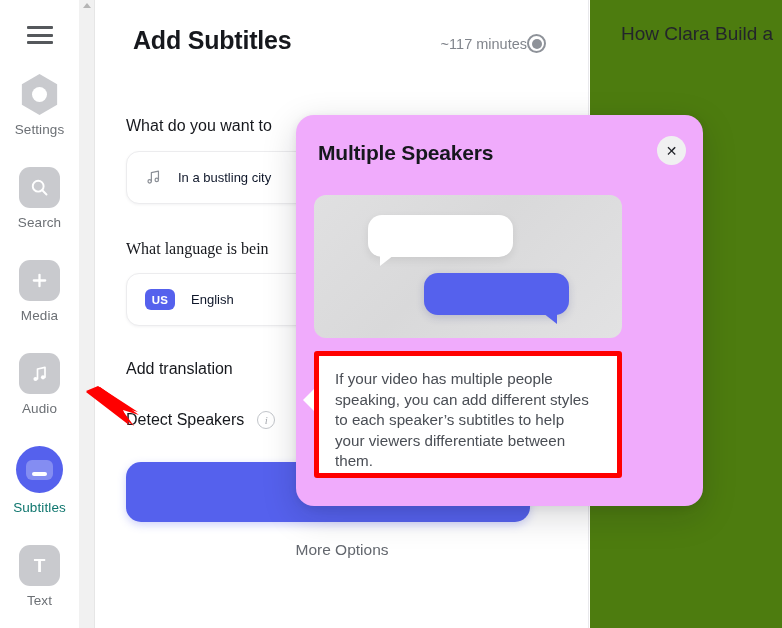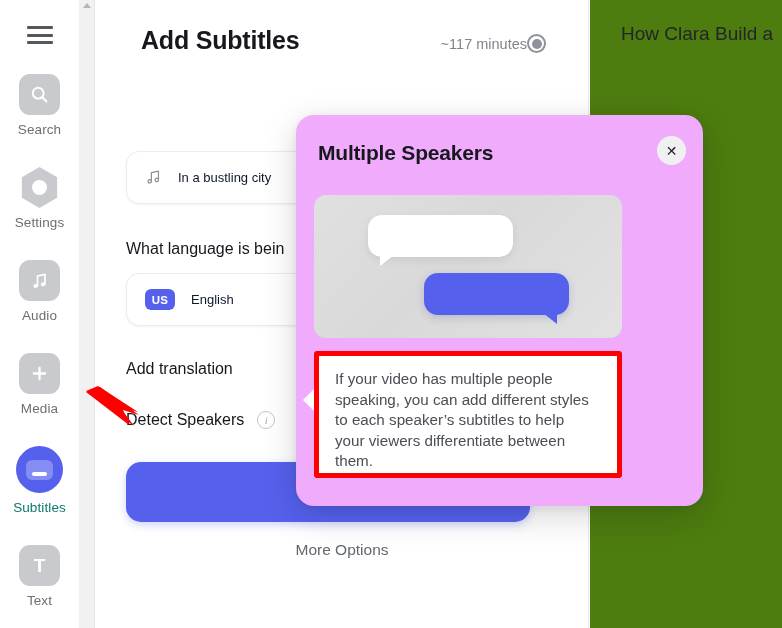--- a/index.html
+++ b/index.html
@@ -137,21 +137,21 @@
   
   .main {
     position: absolute;
     left: 95px; top: 0;
     width: 494px; height: 628px;
     background: #ffffff;
     border-right: 1px solid #e9e9ec;
   }
   .page-title {
     position: absolute;
-    left: 46px; top: 26px;
+    left: 38px; top: 26px;
     font-size: 25px;
     font-weight: 700;
     color: #16181d;
     letter-spacing: -.2px;
   }
   .minutes {
     position: absolute;
     right: 42px; top: 34px;
     display: flex; align-items: center; 
   }
@@ -173,21 +173,21 @@
   }
 
   .field-label {
     position: absolute;
     left: 31px;
     font-size: 16px;
     color: #16181d;
     font-weight: 400;
   }
   .lbl-1 { top: 117px; }
-  .lbl-2 { top: 240px; }
+  .lbl-2 { top: 240px; font-family: Liberation Serif, serif; }
 
   .input-box {
     position: absolute;
     left: 31px;
     width: 404px; height: 53px;
     background: #ffffff;
     border: 1px solid #ececee;
     border-radius: 13px;
     box-shadow: 0 1px 3px rgba(20,22,30,.05);
     display: flex;
@@ -402,57 +402,57 @@
 
   <div class="rail">
 
     <div class="hamburger">
       <i></i>
       <i></i>
       <i></i>
     </div>
 
     <div class="rail-item">
+      <div class="rail-ico hex">
+        <span class="dot"></span>
+      </div>
+      <div class="rail-label">Settings</div>
+    </div>
+
+    <div class="rail-item">
       <div class="rail-ico">
         <svg class="ico-svg" width="21" height="21" viewBox="0 0 24 24" fill="none" stroke="#ffffff" stroke-width="2.2" stroke-linecap="round">
           <circle cx="10.5" cy="10.5" r="6.2"></circle>
           <line x1="15.2" y1="15.2" x2="20" y2="20"></line>
         </svg>
       </div>
       <div class="rail-label">Search</div>
     </div>
 
     <div class="rail-item">
-      <div class="rail-ico hex">
-        <span class="dot"></span>
-      </div>
-      <div class="rail-label">Settings</div>
+      <div class="rail-ico">
+        <svg class="ico-svg" width="21" height="21" viewBox="0 0 24 24" fill="none" stroke="#ffffff" stroke-width="2.6" stroke-linecap="round">
+          <line x1="12" y1="5.5" x2="12" y2="18.5"></line>
+          <line x1="5.5" y1="12" x2="18.5" y2="12"></line>
+        </svg>
+      </div>
+      <div class="rail-label">Media</div>
     </div>
 
     <div class="rail-item">
       <div class="rail-ico">
         <svg class="ico-svg" width="20" height="20" viewBox="0 0 24 24" fill="none" stroke="#ffffff" stroke-width="2" stroke-linecap="round" stroke-linejoin="round">
           <path d="M9 18V6l9-2v12"></path>
           <circle cx="6.6" cy="18" r="2.5" fill="#ffffff" stroke="none"></circle>
           <circle cx="15.6" cy="16" r="2.5" fill="#ffffff" stroke="none"></circle>
         </svg>
       </div>
       <div class="rail-label">Audio</div>
     </div>
 
-    <div class="rail-item">
-      <div class="rail-ico">
-        <svg class="ico-svg" width="21" height="21" viewBox="0 0 24 24" fill="none" stroke="#ffffff" stroke-width="2.6" stroke-linecap="round">
-          <line x1="12" y1="5.5" x2="12" y2="18.5"></line>
-          <line x1="5.5" y1="12" x2="18.5" y2="12"></line>
-        </svg>
-      </div>
-      <div class="rail-label">Media</div>
-    </div>
-
     <div class="rail-item is-active">
       <div class="rail-ico active">
         <span class="sub-glyph">
           <span></span>
         </span>
       </div>
       <div class="rail-label">Subtitles</div>
     </div>
 
     <div class="rail-item">
@@ -471,20 +471,21 @@
 
     <div class="page-title">Add Subtitles</div>
 
     <div class="minutes">
       <span class="minutes-text">~117 minutes</span>
       <span class="minutes-ring">
           <i></i>
         </span>
     </div>
 
+    <div class="field-label lbl-1">What do you want to</div>
     <div class="input-box box-1">
       <span class="note-ico">
         <svg width="17" height="17" viewBox="0 0 24 24" fill="none" stroke="currentColor" stroke-width="1.7" stroke-linecap="round" stroke-linejoin="round">
           <path d="M9 17V5l10-2v12"></path>
           <circle cx="6.6" cy="17.4" r="2.4"></circle>
           <circle cx="16.6" cy="15.4" r="2.4"></circle>
         </svg>
       </span>
       <span class="input-val">In a bustling city</span>
     </div>

